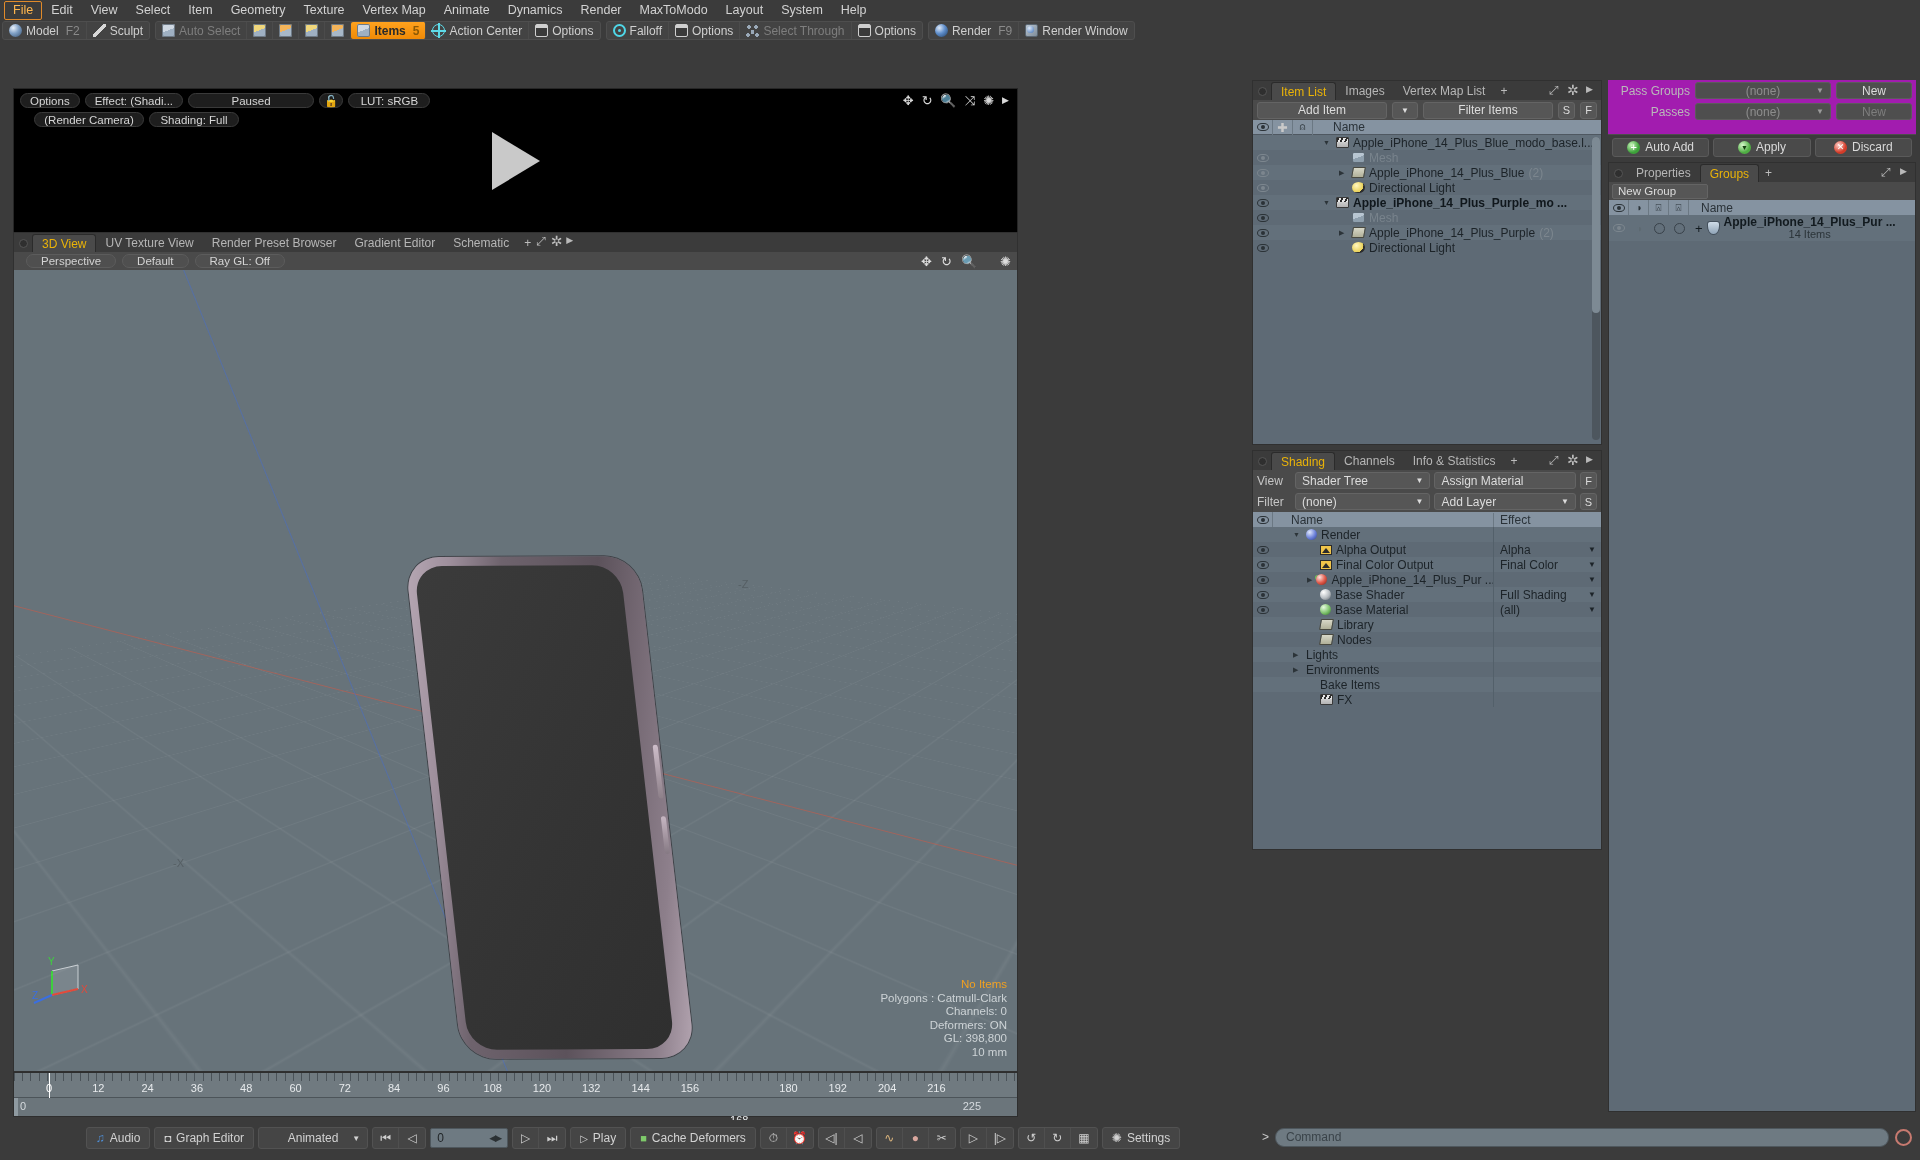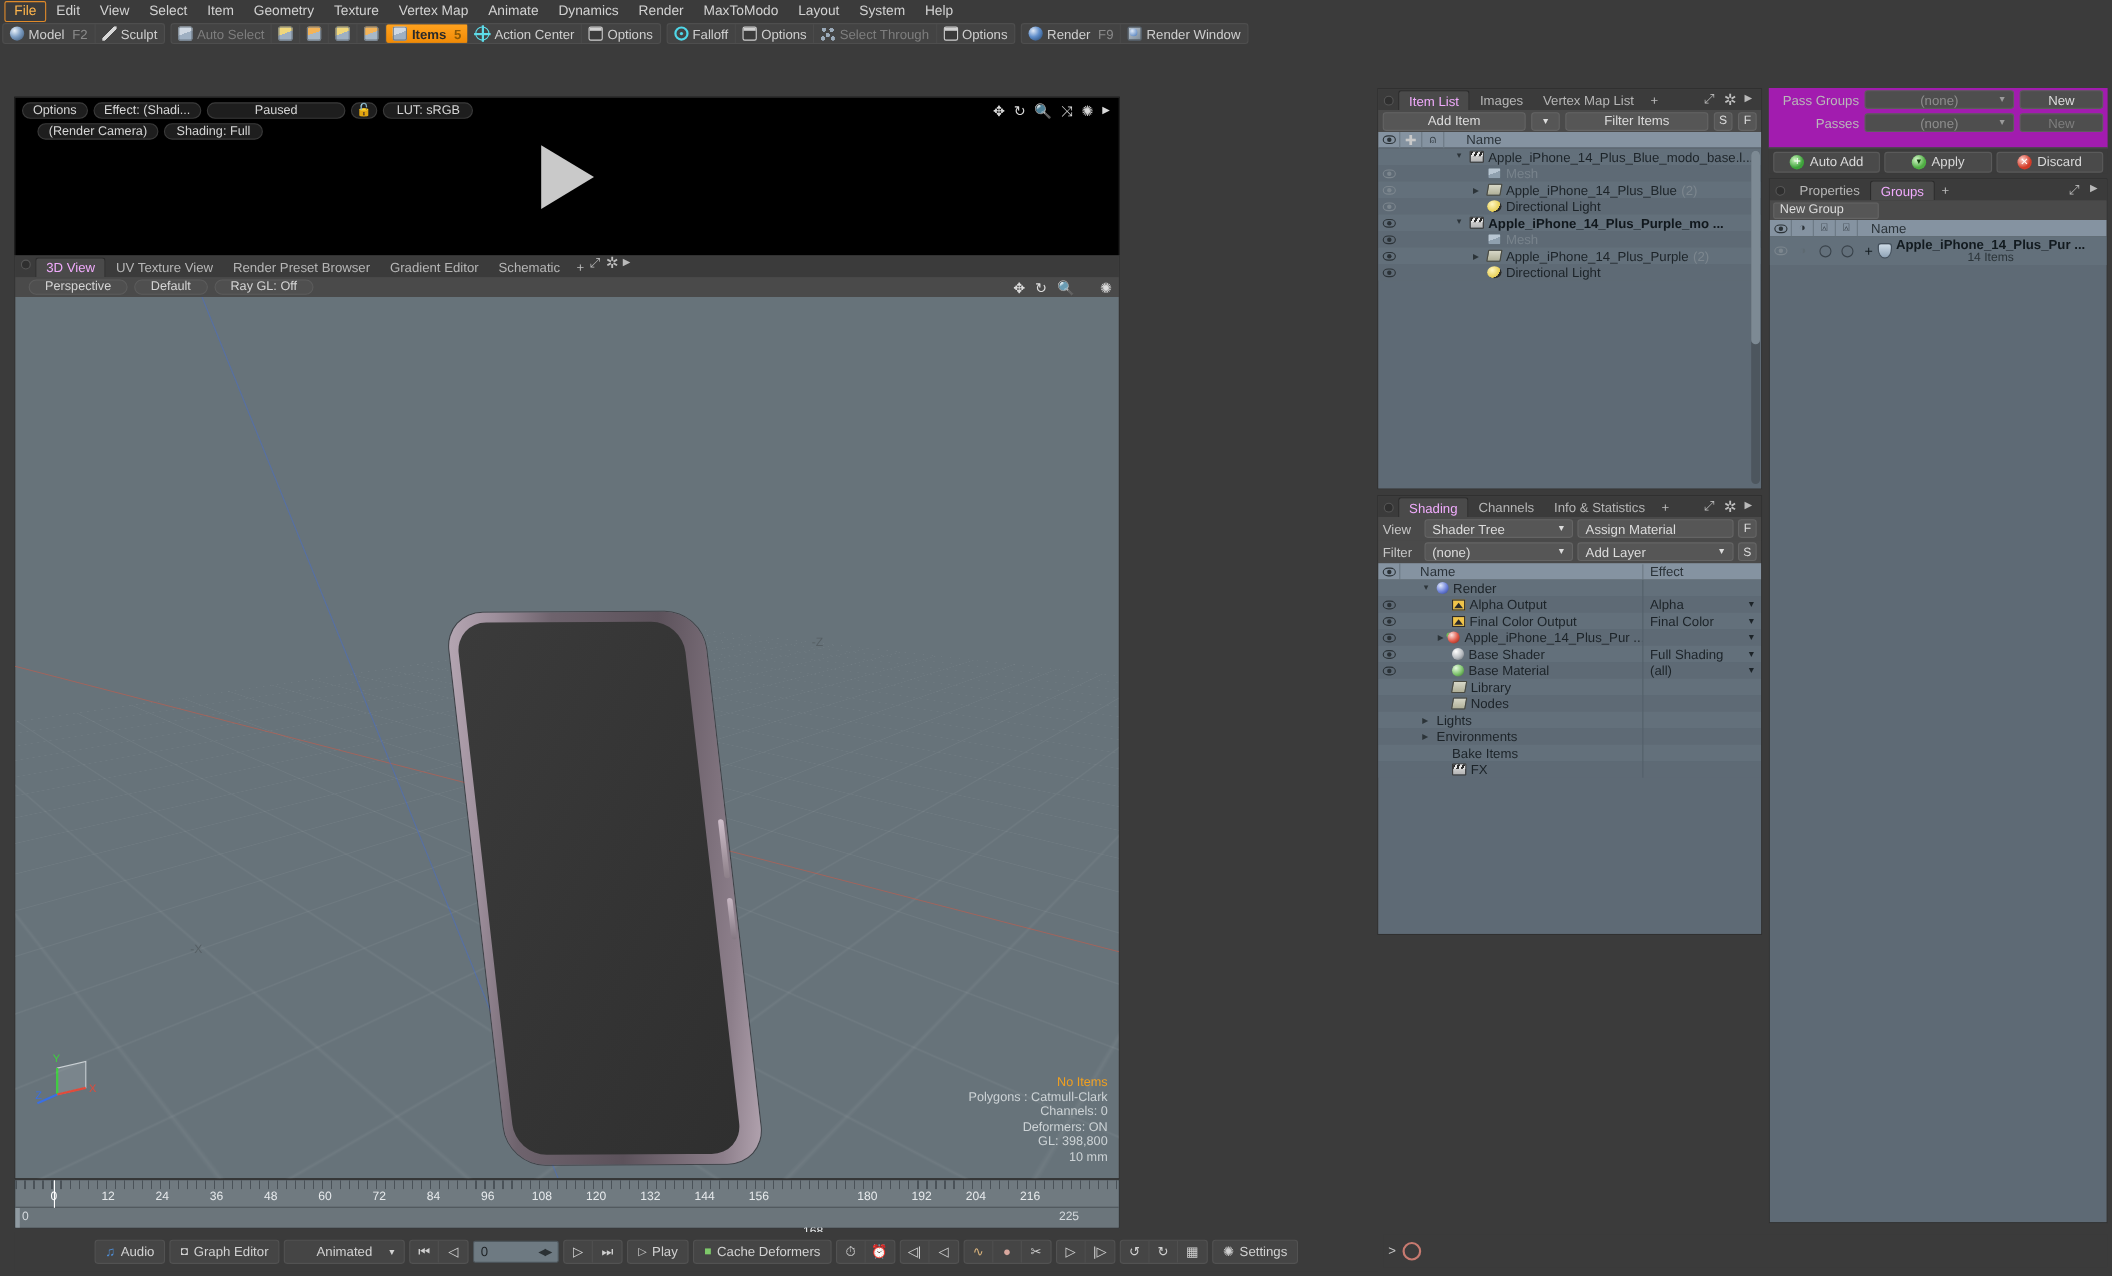--- a/index.html
+++ b/index.html
@@ -79,21 +79,21 @@
             background:radial-gradient(circle at 33% 30%,#dfe9f7,#3f72b8); }
 
   
   .panel{ position:absolute; background:#4a4a4a; border:1px solid #303030; }
   .tabbar{ height:19px; background:#3b3b3b; display:flex; align-items:flex-end;
            padding-left:2px; position:relative; }
   .tabdot{ width:9px;height:9px;border-radius:50%; background:#2f2f2f; border:1px solid #555;
            margin:0 4px 4px 3px; flex:none; }
   .tab{ height:18px; padding:0 9px; font-size:12px; color:#b6b6b6; display:flex; align-items:center;
         border-radius:3px 3px 0 0; }
-  .tab.active{ color:#f0abfc; background:#4a4a4a; border:1px solid #2b2b2b; border-bottom:none; }
+  .tab.active{ color:#eab308; background:#4a4a4a; border:1px solid #2b2b2b; border-bottom:none; }
   .tab.plus{ padding:0 6px; color:#bdbdbd; }
   .tabbar .right-ic{ position:absolute; right:4px; bottom:2px; display:flex; gap:7px; align-items:center; }
   .mini{ width:11px;height:11px; display:inline-block; position:relative; opacity:.85; }
   .mini.expand:before{ content:"⤢"; position:absolute; left:-1px; top:-4px; font-size:12px; color:#cfcfcf; }
   .mini.gear:before{ content:"✲"; position:absolute; left:-1px; top:-5px; font-size:14px; color:#d7d7d7; }
   .mini.play:before{ content:"▶"; position:absolute; left:0px; top:-3px; font-size:9px; color:#cfcfcf; }
 
   
   #render-preview{ left:13px; top:88px; width:1005px; height:146px; background:#000;
                    border:1px solid #262626; }
@@ -105,21 +105,21 @@
   .rp-tools{ position:absolute; right:8px; top:5px; display:flex; gap:8px; align-items:center; color:#d9d9d9; }
   .rp-tools span{ font-size:13px; line-height:13px; }
   .playicon{ position:absolute; left:50%; top:50%; transform:translate(-50%,-50%);
              width:0;height:0; border-left:48px solid #c9c9c9; border-top:29px solid transparent;
              border-bottom:29px solid transparent; }
   .rp-foot{ position:absolute; left:13px; top:234px; width:1005px; height:12px; background:#333; border:1px solid #282828;
             display:flex; align-items:center; justify-content:flex-end; gap:7px; padding-right:6px; }
 
   
   #viewport-panel{ left:13px; top:232px; width:1005px; height:840px; }
-  .vp-tabbar{ height:19px; background:#3b3b3b; display:flex; align-items:center; padding-left:2px; position:relative; }
+  .vp-tabbar{ height:19px; background:#3b3b3b; display:flex; align-items:flex-end; padding-left:2px; position:relative; }
   .vp-sub{ height:18px; background:#4a4a4a; display:flex; align-items:center; gap:6px; padding-left:12px; position:relative; }
   .vp-pill{ background:#4f4f4f; border:1px solid #5c5c5c; border-radius:9px; font-size:11.5px;
             color:#d4d4d4; padding:0 14px; height:14px; line-height:13px; }
   .vp-tools{ position:absolute; right:6px; top:2px; display:flex; gap:9px; align-items:center; color:#dcdcdc; font-size:13px; }
   .vp-canvas{ position:absolute; left:0; top:37px; right:0; bottom:0; overflow:hidden;
               background:#67737a; }
   .grid-floor{ position:absolute; inset:-40% -10% -10% -10%;
       background-image:
         repeating-linear-gradient(to right, rgba(255,255,255,.05) 0 1px, transparent 1px 48px),
         repeating-linear-gradient(to bottom, rgba(255,255,255,.05) 0 1px, transparent 1px 48px);
@@ -977,17 +977,18 @@
             <span class="gp-sub" style="text-align:center">14 Items</span>
           </span>
         </div>
       </div>
     </div>
   </div>
 
   <div class="panel" id="commandbar">
     <div class="cmd-row">
       <span class="cmd-caret">&gt;</span>
+      <div class="cmd-input">Command</div>
       <div class="cmd-rec"></div>
     </div>
   </div>
 
 </div>
 
 </body></html>

